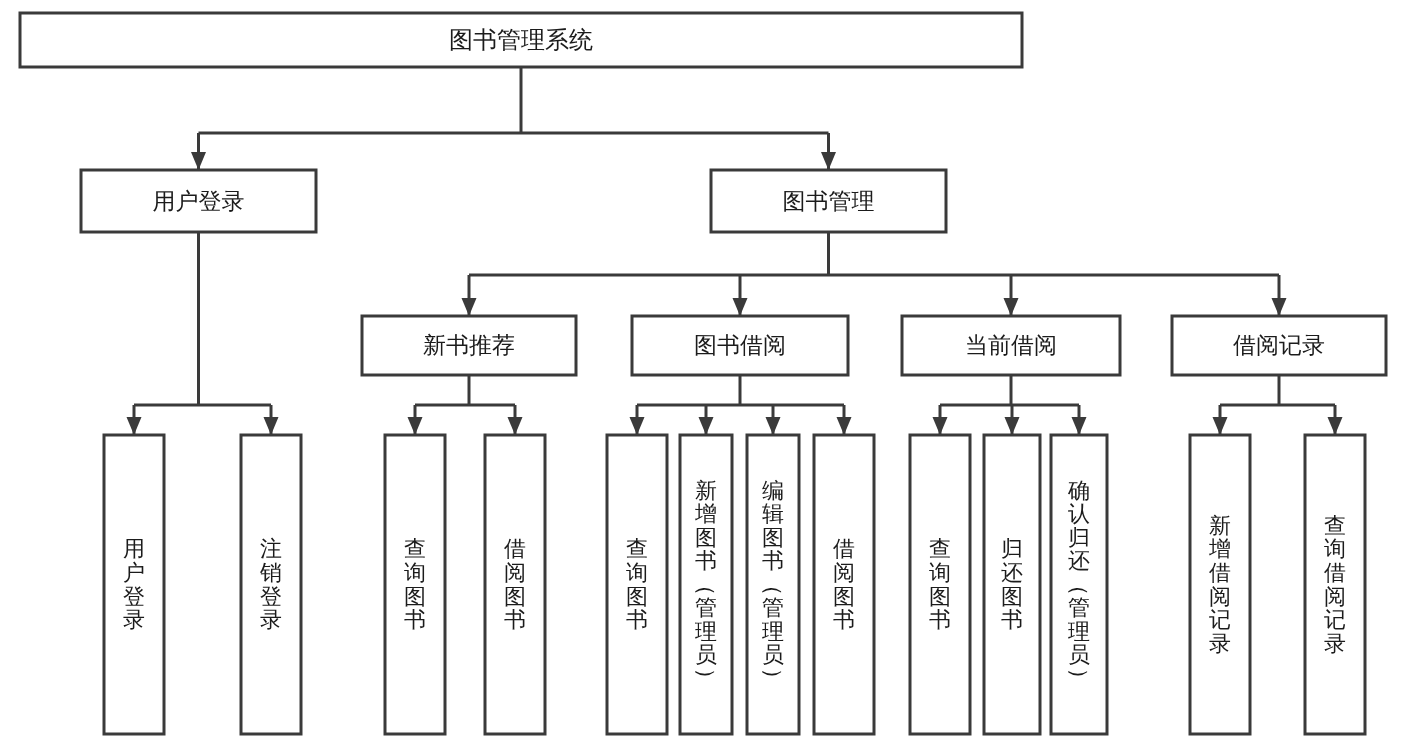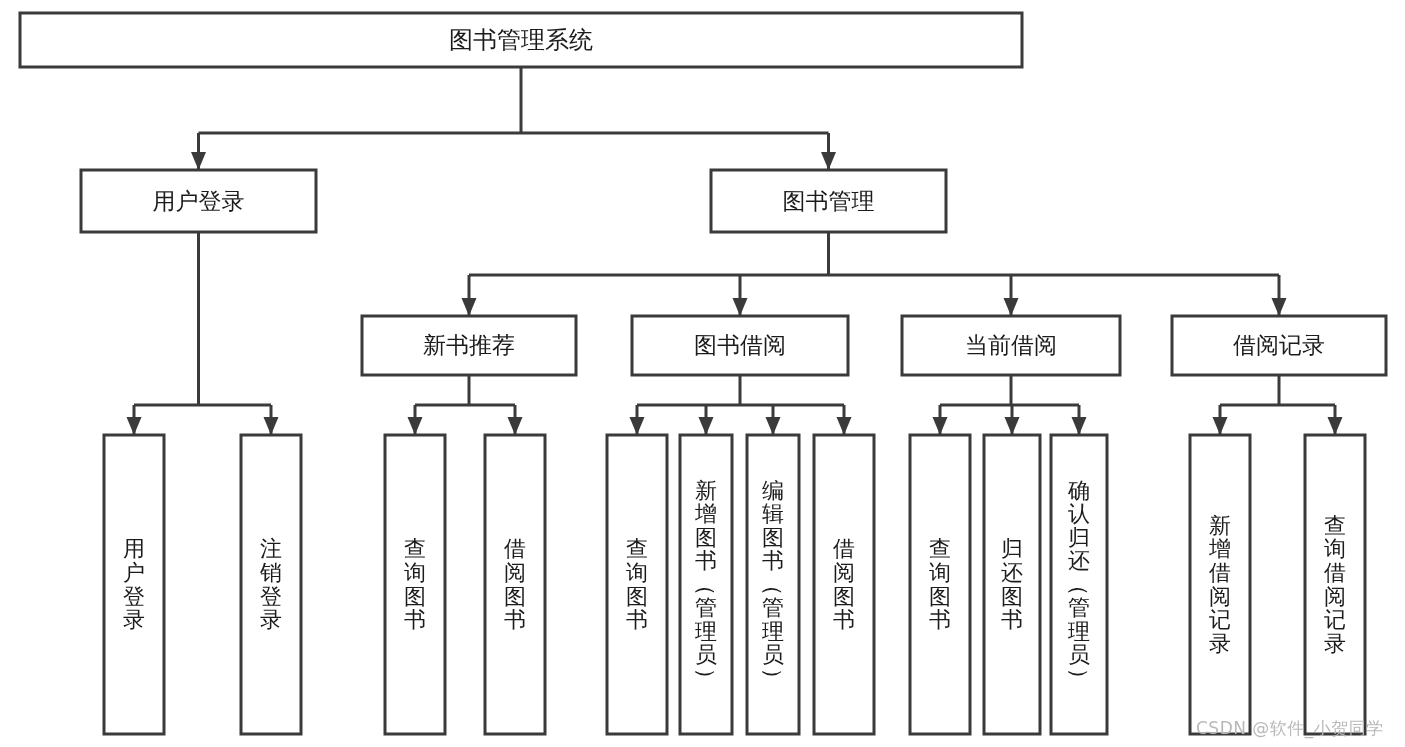--- a/index.html
+++ b/index.html
@@ -306,14 +306,13 @@
       </div>
       <div class="leaf-label" style="left: 1305px; top: 435px; width: 60px; height: 299px;">
         <span class="glyph">查</span>
         <span class="glyph">询</span>
         <span class="glyph">借</span>
         <span class="glyph">阅</span>
         <span class="glyph">记</span>
         <span class="glyph">录</span>
       </div>
     </div>
-  <div class="watermark" id="watermark-el" style="left: 1196px; top: 717px;">CSDN @软件_小贺同学</div>
 </div>
 
 </body></html>

